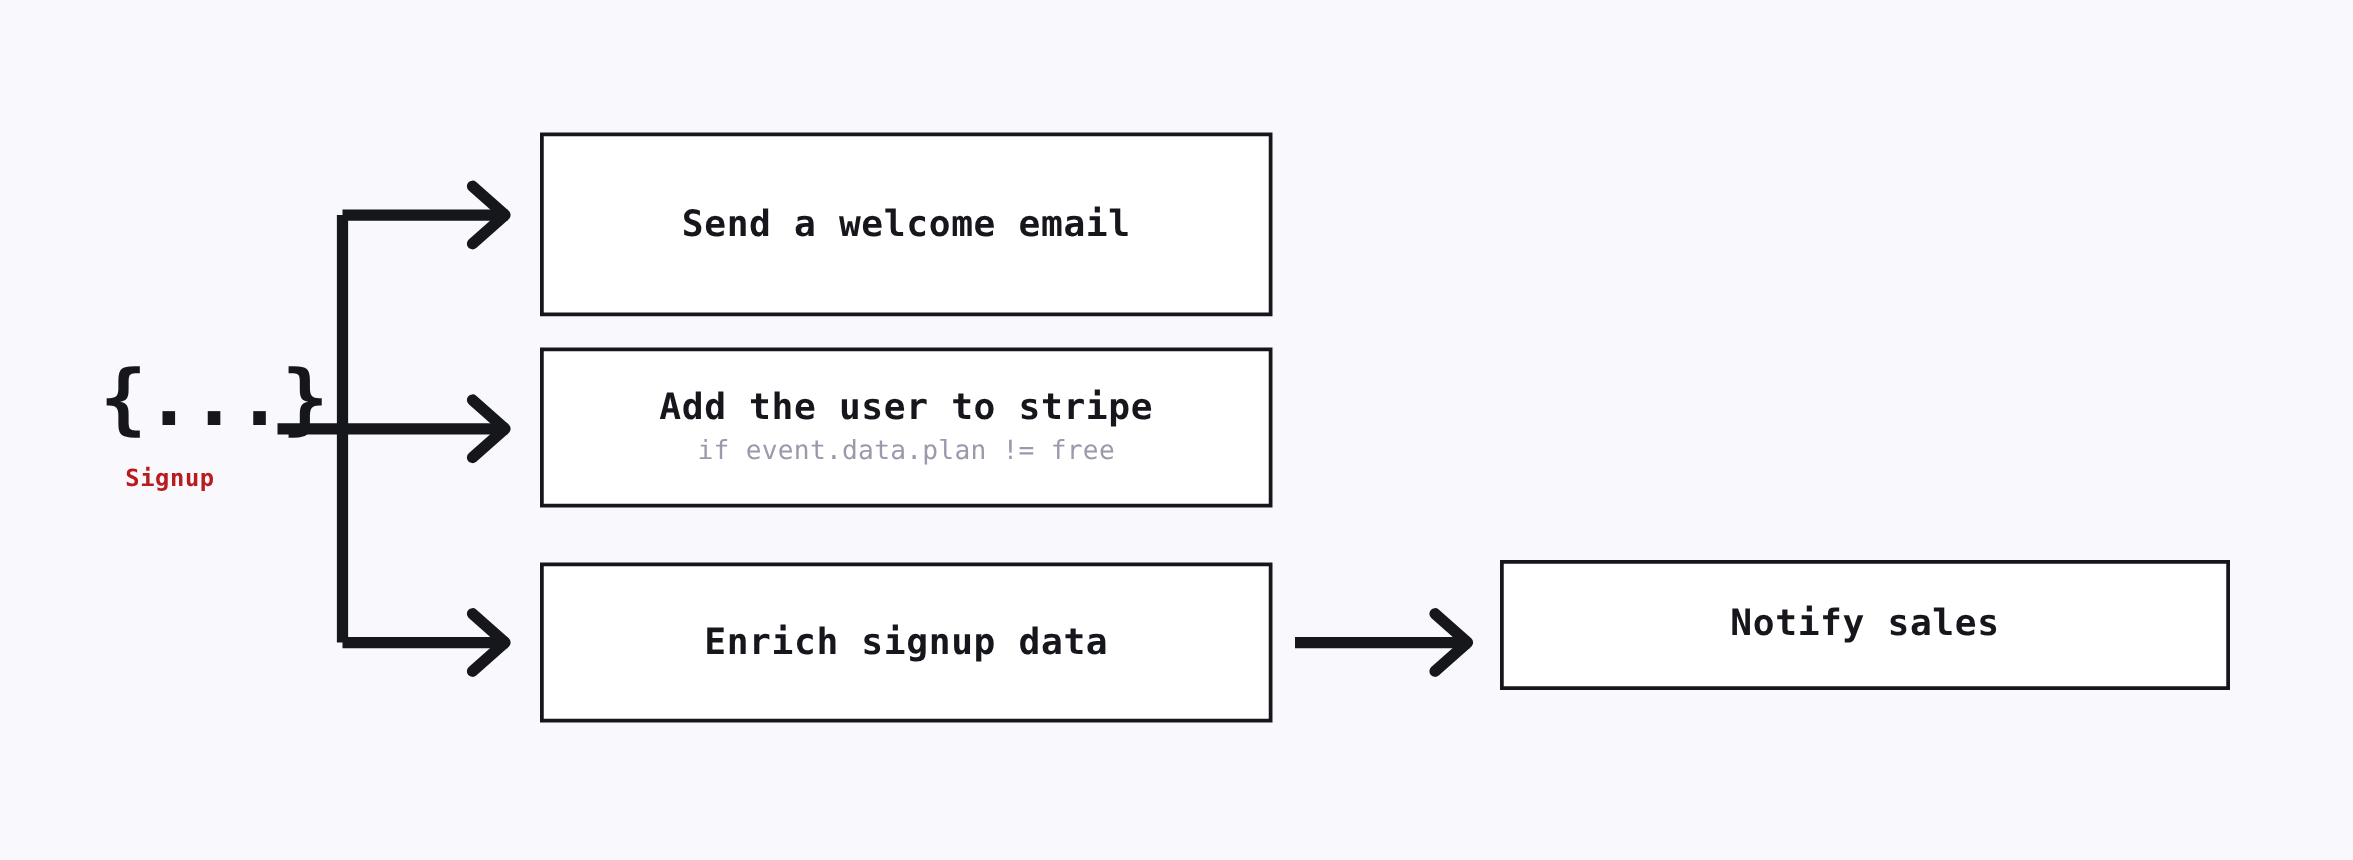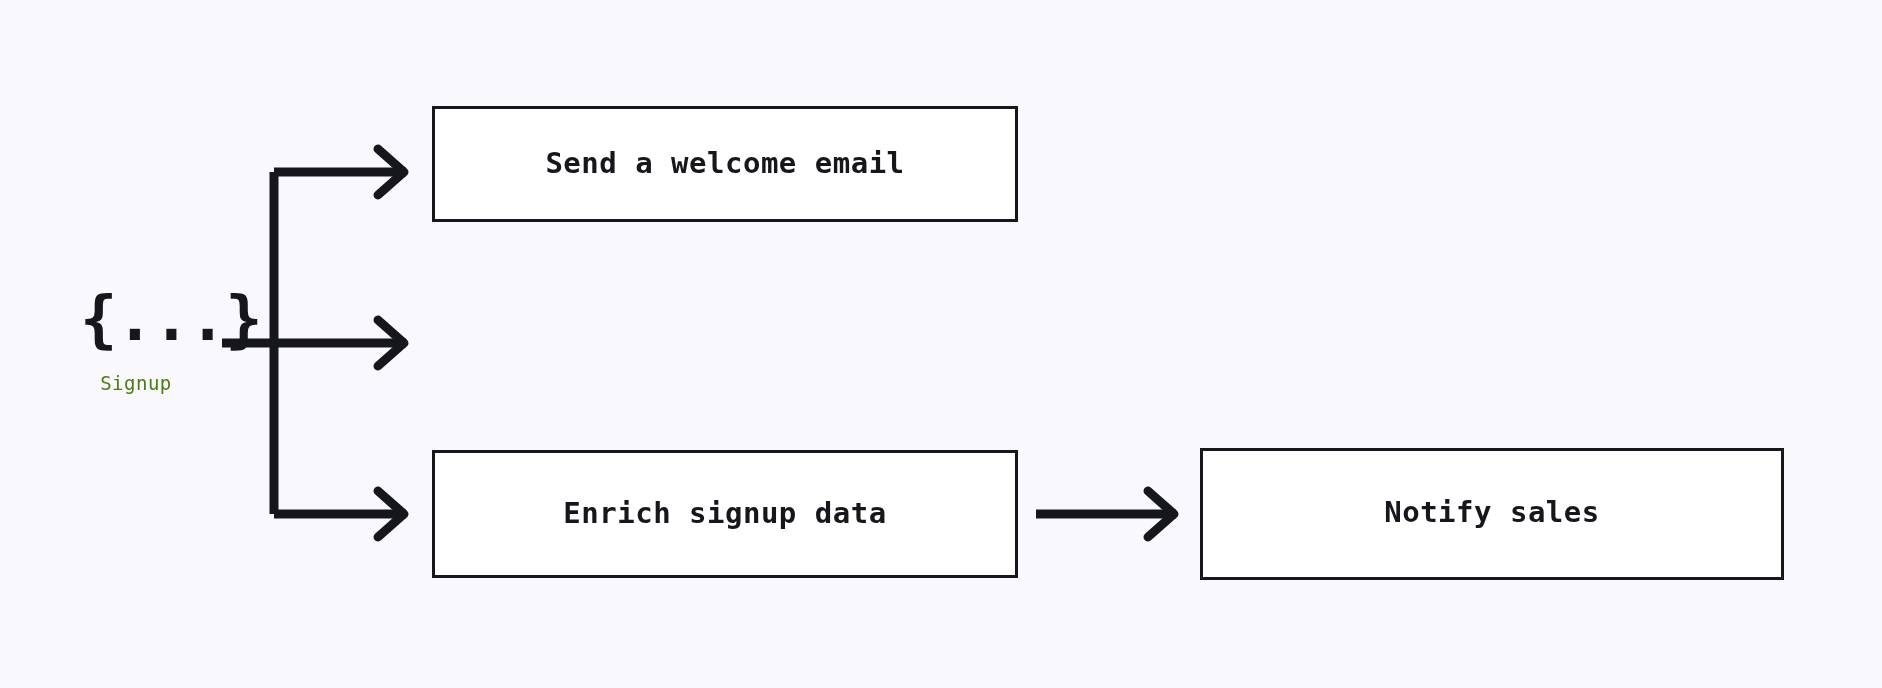--- a/index.html
+++ b/index.html
@@ -40,22 +40,22 @@
     font-size: 62px;
     font-weight: bold;
     line-height: 1;
     color: #16161d;
     letter-spacing: -1px;
   }
   .trigger-label {
     margin-top: 22px;
     font-family: "DejaVu Sans Mono", "Liberation Mono", monospace;
     font-size: 19px;
-    font-weight: normal;
-    color: #4d7c0f;
+    font-weight: bold;
+    color: #b91c1c;
     letter-spacing: 0.5px;
   }
 
   
   .step {
     position: absolute;
     box-sizing: border-box;
     background: #ffffff;
     border: 3px solid #16161d;
     display: flex;
@@ -77,24 +77,24 @@
     font-size: 21px;
     font-weight: normal;
     color: #9a9aac;
     letter-spacing: 0.2px;
     line-height: 1.2;
     margin-top: 5px;
     white-space: nowrap;
   }
   .step.has-sub .step-title { margin-top: -2px; }
 
-  .step-welcome { left: 432px; top: 106px;  width: 586px; height: 116px; }
+  .step-welcome { left: 432px; top: 106px;  width: 586px; height: 147px; }
   .step-stripe  { left: 432px; top: 278px;  width: 586px; height: 128px; }
   .step-enrich  { left: 432px; top: 450px;  width: 586px; height: 128px; text-align: right; }
-  .step-notify  { left: 1200px; top: 448px; width: 584px; height: 132px; }
+  .step-notify  { left: 1200px; top: 448px; width: 584px; height: 104px; }
 </style>
 </head>
 <body>
 
 <div id="canvas">
 
   <svg id="edges" viewBox="0 0 1882 688" width="1882" height="688" aria-hidden="true">
     <g fill="none" stroke="#16161d" stroke-width="9" stroke-linecap="round" stroke-linejoin="round">
 
       <path d="M 222 343 L 274 343" stroke-linecap="butt"></path>
@@ -117,20 +117,24 @@
 
   <div class="trigger">
     <div class="trigger-glyph">{...}</div>
     <div class="trigger-label">Signup</div>
   </div>
 
   <div class="step step-welcome">
     <div class="step-title">Send a welcome email</div>
   </div>
 
+  <div class="step step-stripe has-sub">
+    <div class="step-title">Add the user to stripe</div>
+    <div class="step-subtitle">if event.data.plan != free</div>
+  </div>
 
   <div class="step step-enrich">
     <div class="step-title">Enrich signup data</div>
   </div>
 
   <div class="step step-notify has-sub">
     <div class="step-title">Notify sales</div>
   </div>
 
 </div>

